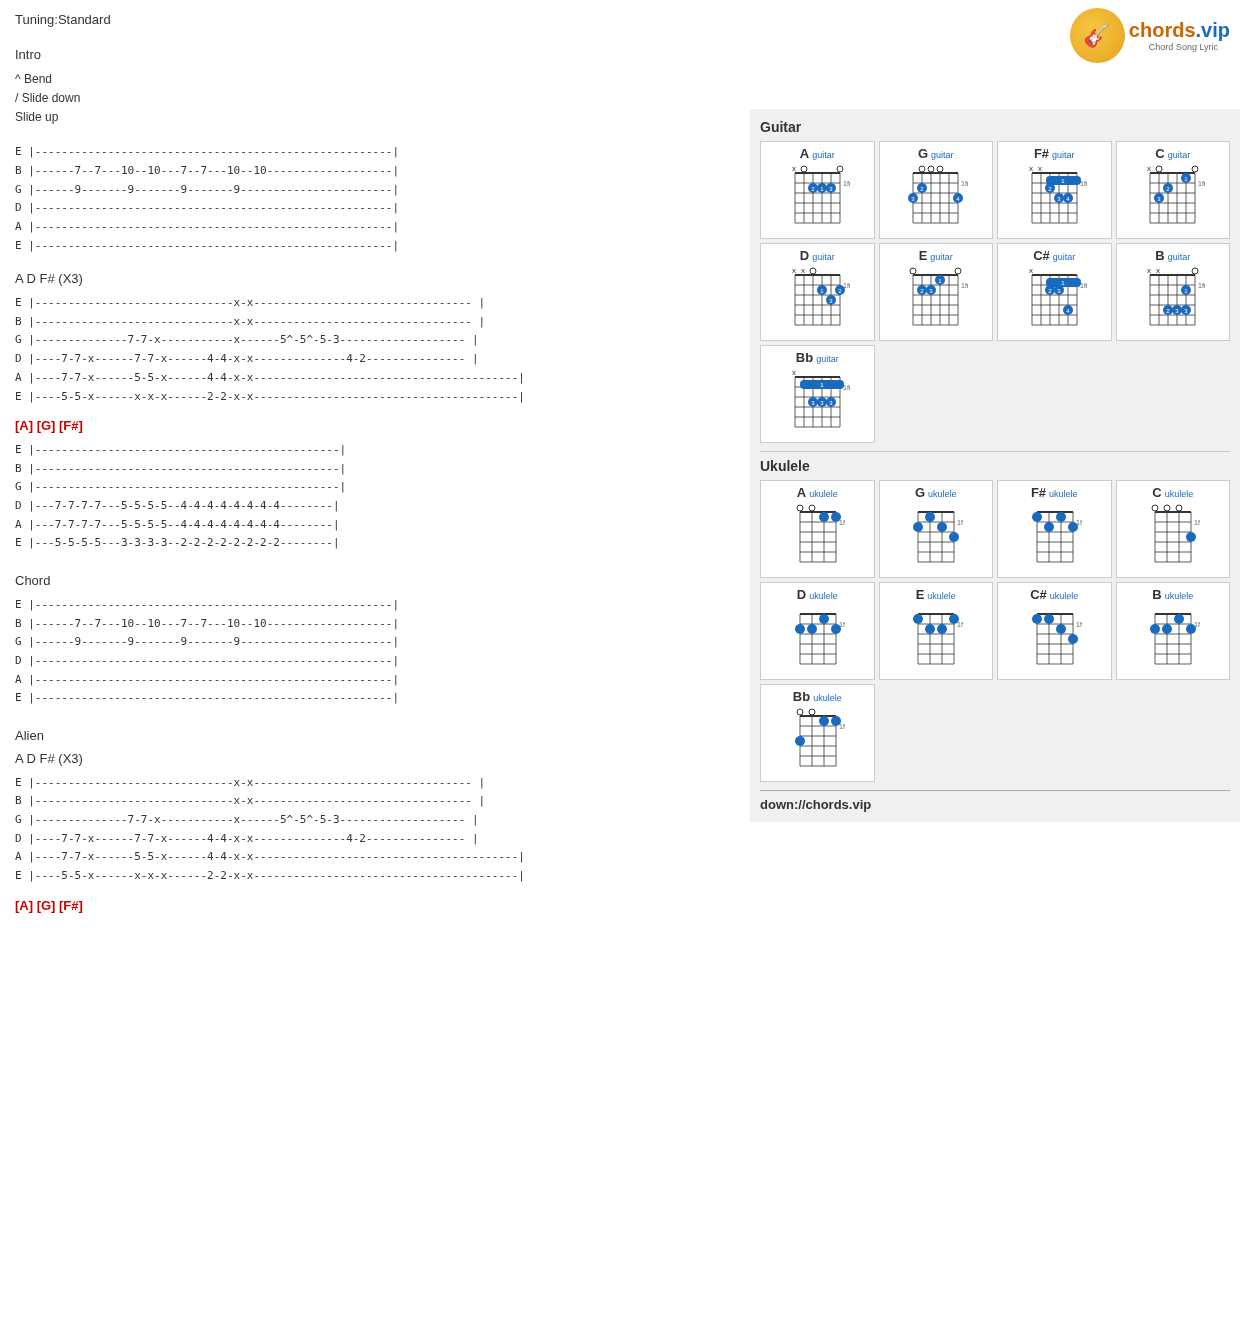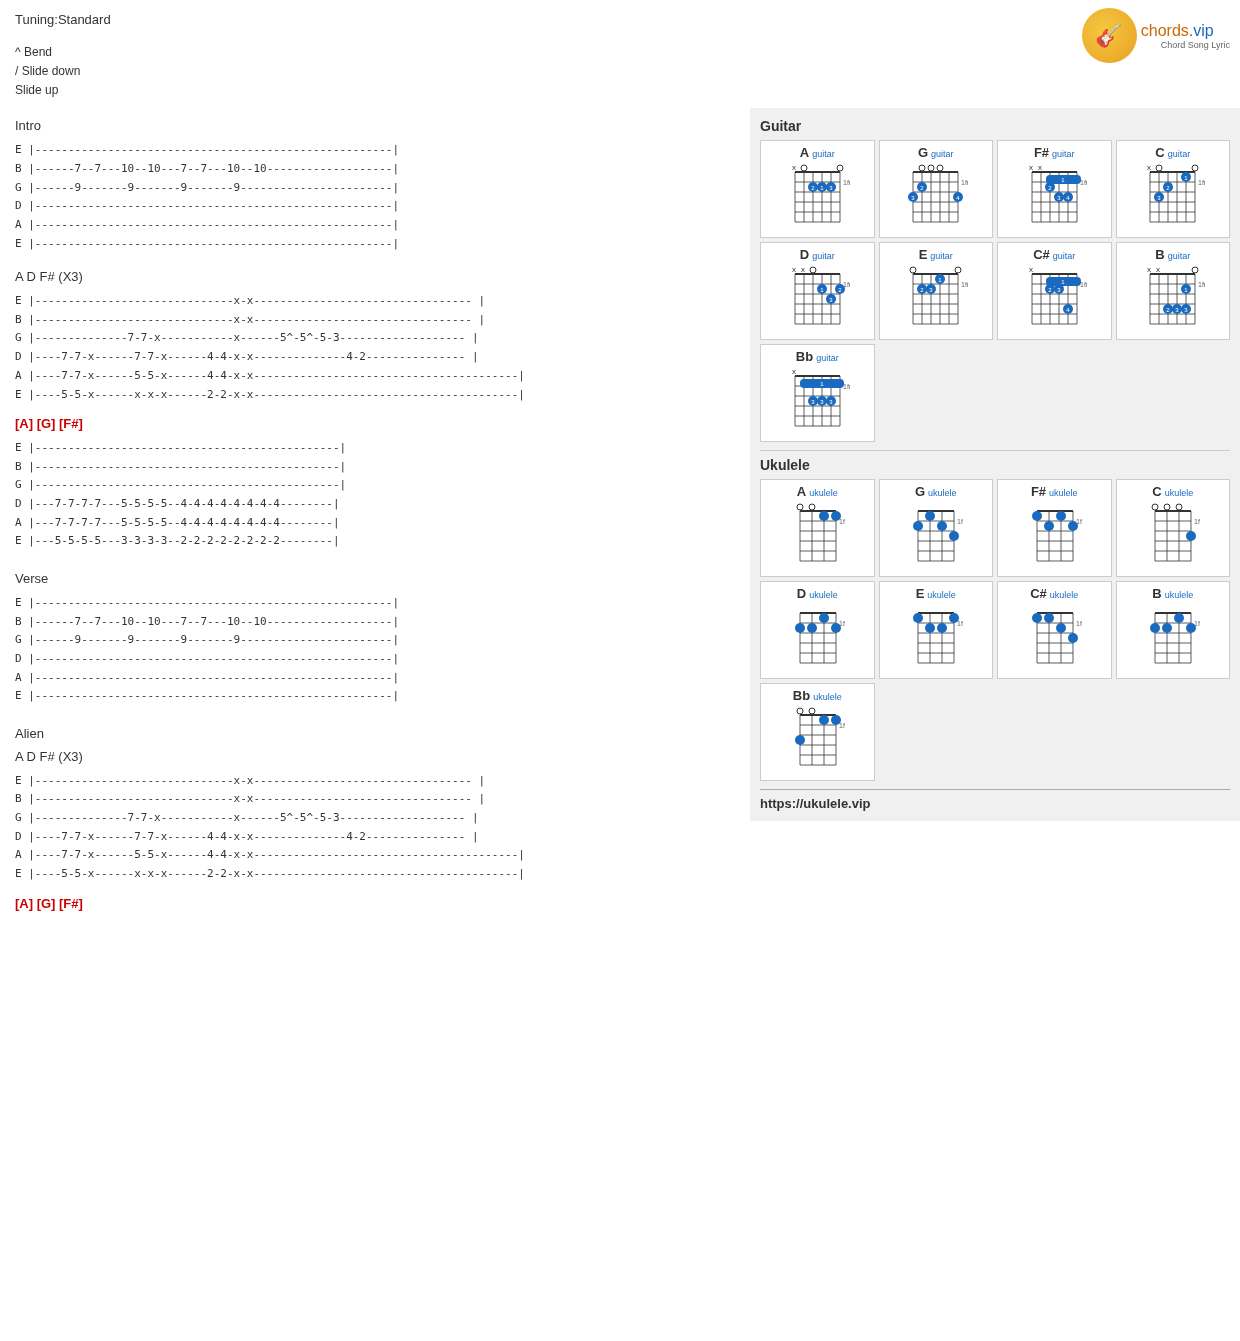--- a/index.html
+++ b/index.html
@@ -7,39 +7,39 @@
     .tags { display: flex; justify-content: center; gap: 8px; margin-top: 6px; }
   </style>
 </head>
 <body>
 
 <div style="position:relative; width:1240px;">
 
   <div style="position:absolute; top:8px; right:10px; display:flex; align-items:center; gap:4px;">
     <div style="width:55px; height:55px; background: radial-gradient(circle at 40% 40%, #f5c842, #e8a020); border-radius:50%; display:flex; align-items:center; justify-content:center; font-size:22px;">🎸</div>
     <div style="display:flex; flex-direction:column;">
-      <div style="font-size:16px; font-weight:normal; color:#cc6600;">chords<span style="color:#1a6abf;">.vip</span></div>
+      <div style="font-size:20px; font-weight:bold; color:#cc6600;">chords<span style="color:#1a6abf;">.vip</span></div>
       <div style="font-size:9px; color:#666;margin-left:20px;">Chord Song Lyric</div>
     </div>
   </div>
 
 
   <div style="display:flex; gap:0; align-items:center; padding:0 0 20px 0;">
 
     <div style="flex:1; padding:10px 15px; font-size:12px; line-height:1.6; min-width:0;">
 
       <div style="margin-bottom:12px; font-size:13px;">Tuning:Standard</div>
+
+      <div style="margin:14px 0 4px; font-size:13px;">Intro</div>
 
       <div style="margin-bottom:16px;">
         <div>^ Bend</div>
         <div>/ Slide down</div>
         <div>Slide up</div>
       </div>
-
-      <div style="margin:14px 0 4px; font-size:13px;">Intro</div>
       <div style="font-family:monospace; font-size:11px; line-height:1.7; white-space:pre;">E |------------------------------------------------------|
 B |------7--7---10--10---7--7---10--10-------------------|
 G |------9-------9-------9-------9-----------------------|
 D |------------------------------------------------------|
 A |------------------------------------------------------|
 E |------------------------------------------------------|</div>
 
       <div style="margin:14px 0 4px; font-size:13px;">A D F# (X3)</div>
       <div style="font-family:monospace; font-size:11px; line-height:1.7; white-space:pre;">E |------------------------------x-x--------------------------------- |
 B |------------------------------x-x--------------------------------- |
@@ -50,21 +50,21 @@
 
       <div style="color:#cc0000; font-weight:bold; margin:10px 0 4px; font-size:13px;">[A] [G] [F#]</div>
 
       <div style="font-family:monospace; font-size:11px; line-height:1.7; white-space:pre;">E |----------------------------------------------|
 B |----------------------------------------------|
 G |----------------------------------------------|
 D |---7-7-7-7---5-5-5-5--4-4-4-4-4-4-4-4--------|
 A |---7-7-7-7---5-5-5-5--4-4-4-4-4-4-4-4--------|
 E |---5-5-5-5---3-3-3-3--2-2-2-2-2-2-2-2--------|</div>
 
-      <div style="margin:18px 0 4px; font-size:13px;">Verse</div>
+      <div style="margin:18px 0 4px; font-size:13px;">Chord</div>
       <div style="font-family:monospace; font-size:11px; line-height:1.7; white-space:pre;">E |------------------------------------------------------|
 B |------7--7---10--10---7--7---10--10-------------------|
 G |------9-------9-------9-------9-----------------------|
 D |------------------------------------------------------|
 A |------------------------------------------------------|
 E |------------------------------------------------------|</div>
 
       <div style="margin:18px 0 2px; font-size:13px;">Alien</div>
       <div style="margin:2px 0 4px; font-size:13px;">A D F# (X3)</div>
       <div style="font-family:monospace; font-size:11px; line-height:1.7; white-space:pre;">E |------------------------------x-x--------------------------------- |
@@ -653,17 +653,17 @@
             <circle cx="46" cy="17" r="5" fill="#1a6abf"></circle>
 
             <circle cx="10" cy="37" r="5" fill="#1a6abf"></circle>
           </svg>
         </div>
         <div style="background:transparent;"></div>
         <div style="background:transparent;"></div>
         <div style="background:transparent;"></div>
       </div>
 
-      <div style="font-size:13px; font-weight:bold; border-top:1px solid #aaa; padding-top:6px; margin-top:4px;">https://ukulele.vip</div>
+      <div style="font-size:13px; font-weight:bold; border-top:1px solid #aaa; padding-top:6px; margin-top:4px;">down://chords.vip</div>
 
     </div>
   </div>
 </div>
 
 </body></html>

